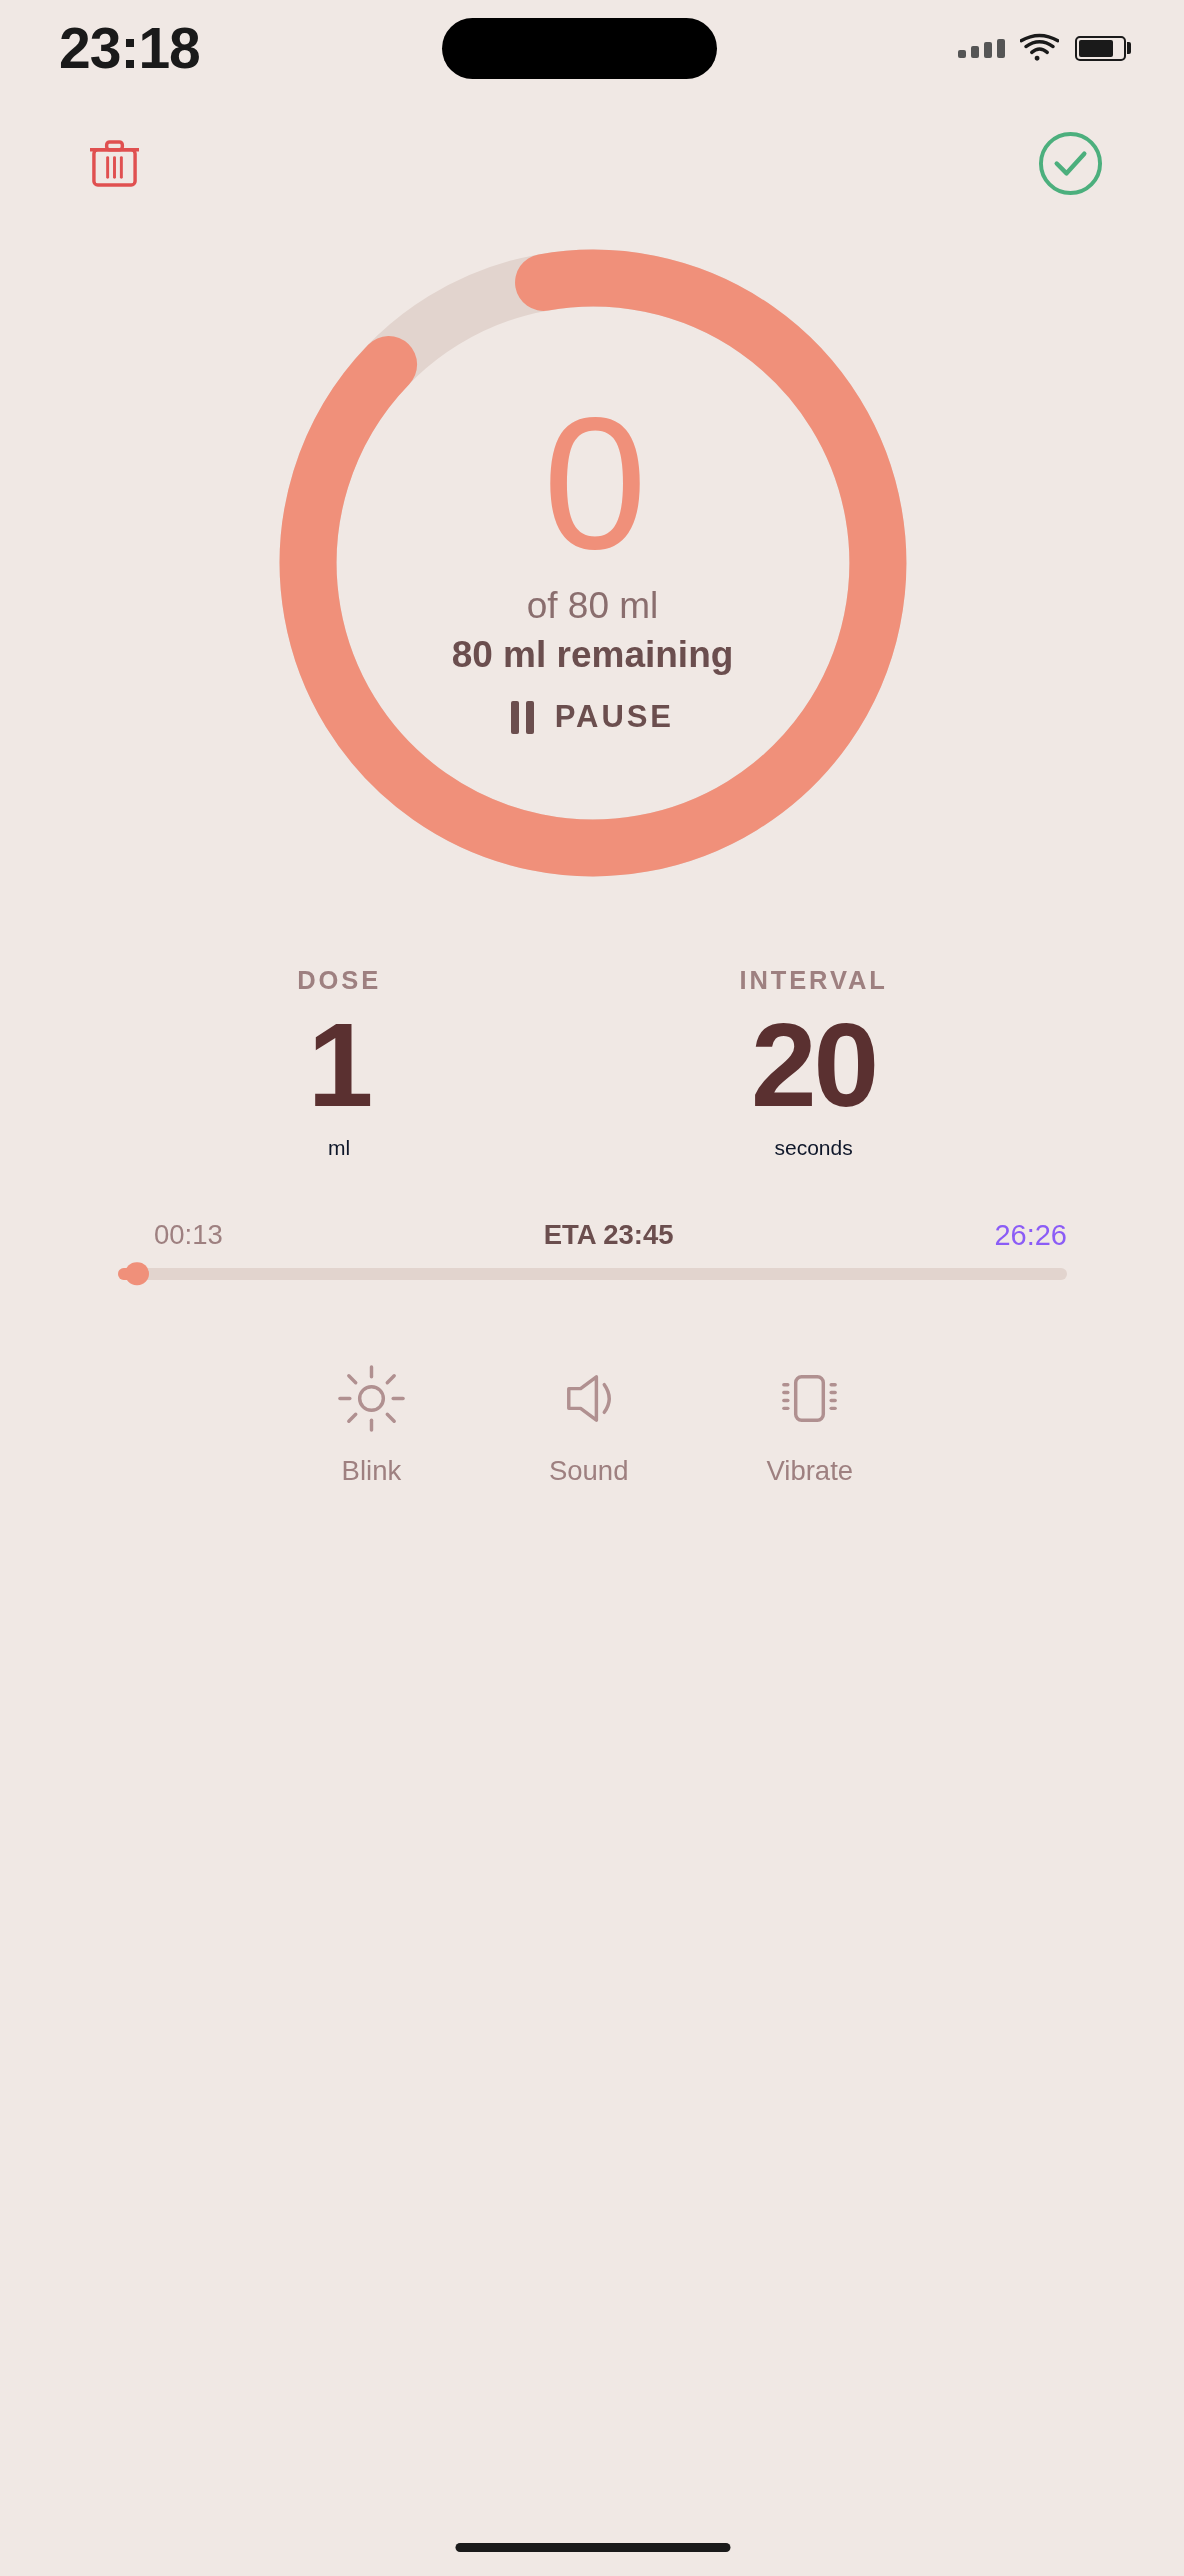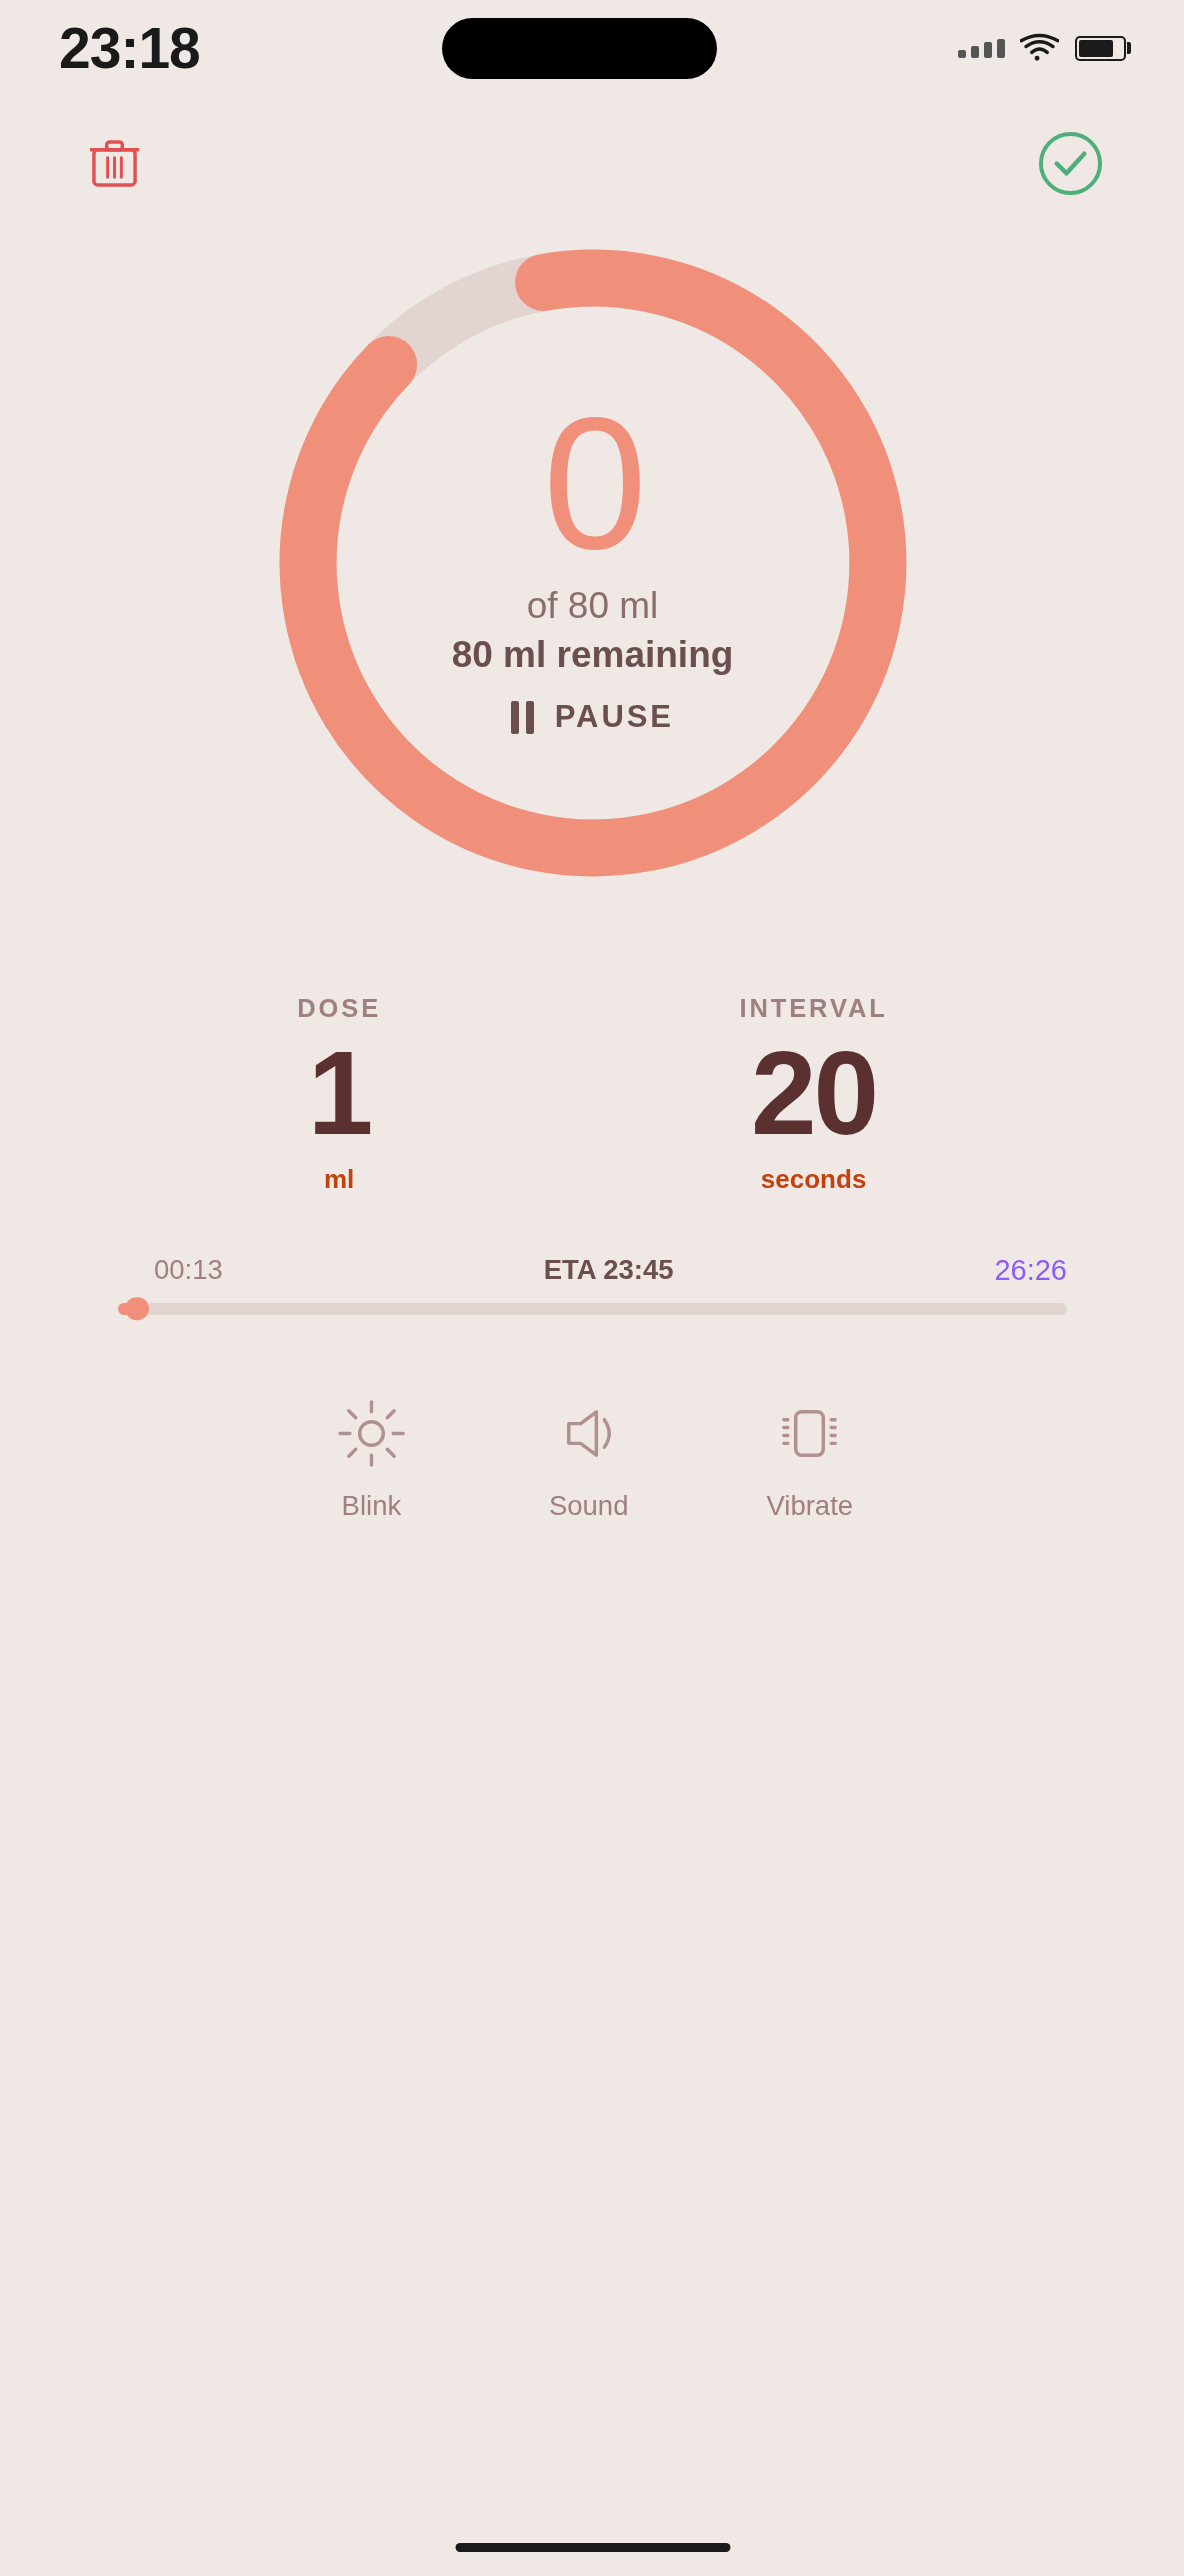--- a/index.html
+++ b/index.html
@@ -202,21 +202,21 @@
       color: #6b4e4e;
       letter-spacing: 2.9px;
     }
 
     
     .stats-section {
       width: 100%;
       display: flex;
       justify-content: space-around;
       align-items: flex-start;
-      margin-top: 97px;
+      margin-top: 69px;
       padding: 0 59px;
     }
 
     .stat-item {
       display: flex;
       flex-direction: column;
       align-items: center;
       gap: 11.8px;
     }
 
@@ -229,23 +229,23 @@
 
     .stat-value {
       font-size: 118px;
       font-weight: 700;
       color: #5a3030;
       line-height: 1;
       letter-spacing: -2.9px;
     }
 
     .stat-unit {
-      font-size: 26px;
-      color: #c2410c;
-      font-weight: 700;
+      font-size: 21px;
+      color: #0f172a;
+      font-weight: 400;
     }
 
     
     .progress-section {
       width: 100%;
       padding: 0 59px;
       margin-top: 59px;
     }
 
     .progress-labels {

